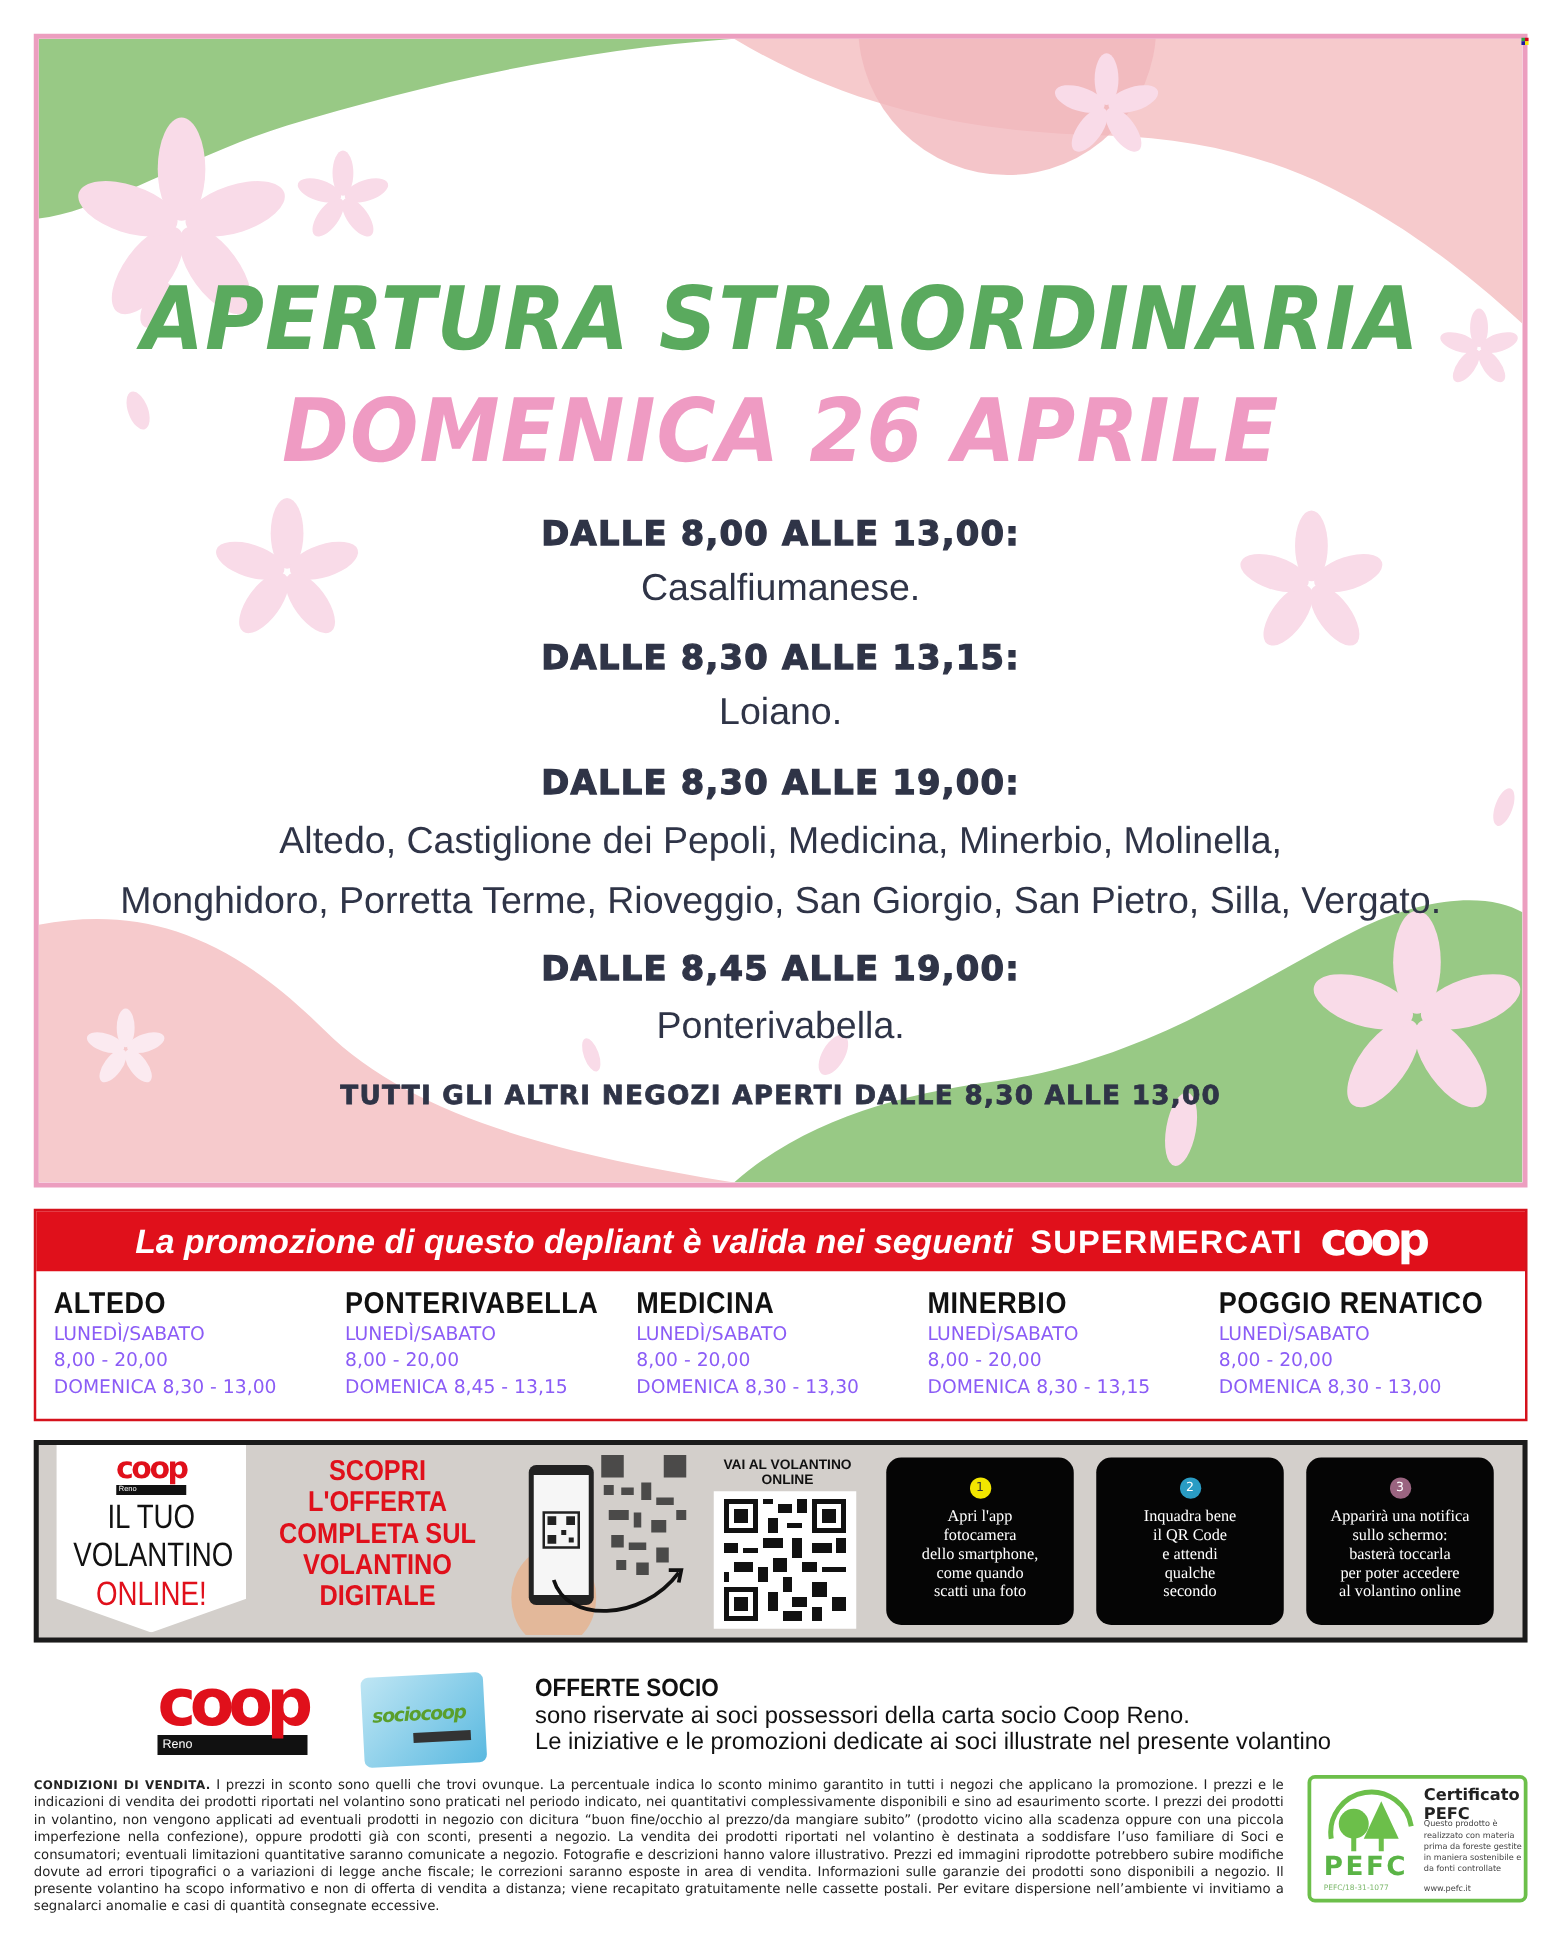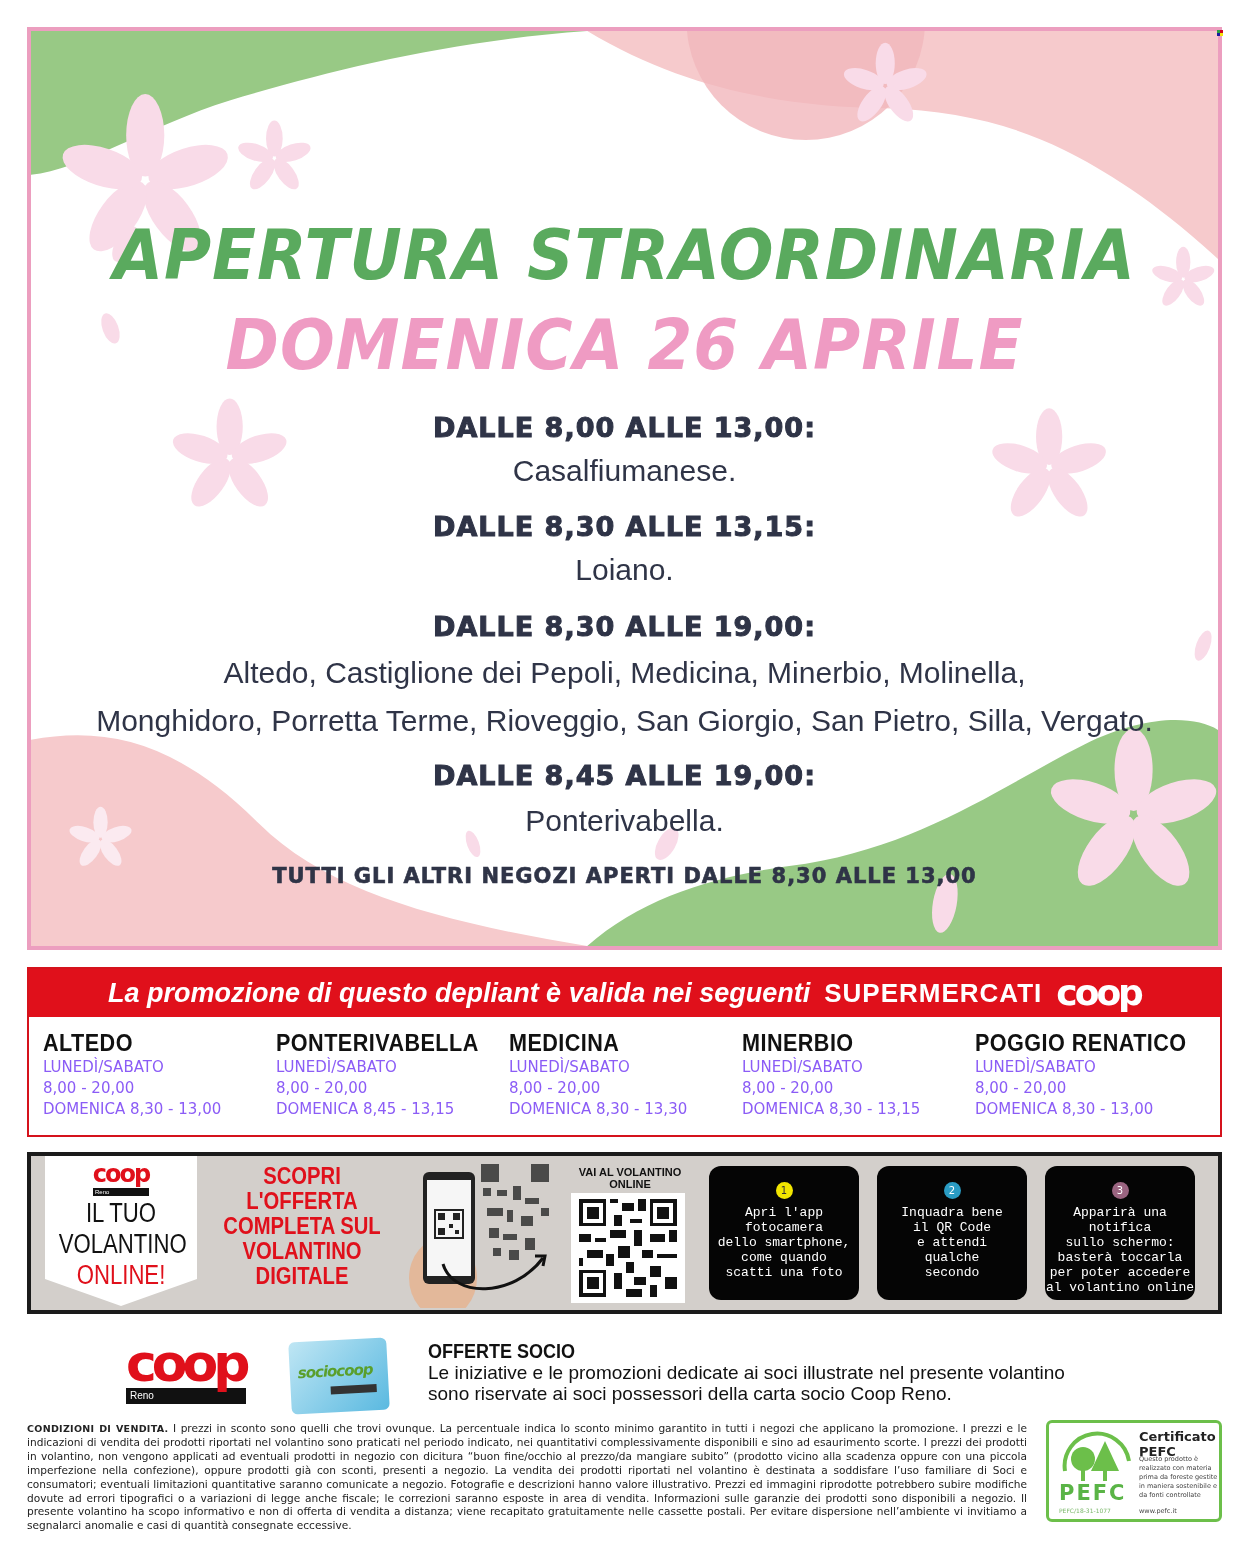--- a/index.html
+++ b/index.html
@@ -101,21 +101,21 @@
   .qr-box { position: absolute; left: 540px; top: 37px; width: 114px; height: 110px; background: #fff; padding: 6px; }
   .steps { position: absolute; left: 678px; top: 10px; display: flex; gap: 18px; }
   .step {
     width: 150px; height: 134px; background: #050505; border-radius: 12px; text-align: center; color: #fff;
     padding-top: 16px;
   }
   .step .num {
     width: 17px; height: 17px; border-radius: 50%; margin: 0 auto 6px; font-size: 10px; line-height: 17px; color: #333;
     font-family: "DejaVu Sans", sans-serif;
   }
-  .step .txt { font-family: Liberation Mono, monospace; font-size: 13px; line-height: 15px; }
+  .step .txt { font-family: Liberation Serif, serif; font-size: 13px; line-height: 15px; }
 
   
   .coop-reno {
     position: absolute; left: 126px; top: 1340px; width: 120px;
   }
   .coop-reno .coop-big {
     font-family: "DejaVu Sans", sans-serif; font-weight: 900; font-size: 52px; color: #e0101b; letter-spacing: -5px; line-height: 46px;
   }
   .coop-reno .reno {
     margin-top: 2px; height: 16px; background: #111; color: #fff; font-size: 10px; padding-left: 4px; line-height: 16px;
@@ -435,22 +435,22 @@
 <div class="coop-reno">
   <div class="coop-big">coop</div>
   <div class="reno">Reno</div>
 </div>
 <div class="socio-card">
   <span class="lbl">sociocoop</span>
   <span class="strip"></span>
 </div>
 <div class="offerte-title">OFFERTE SOCIO</div>
 <div class="offerte-text">
+  <div>sono riservate ai soci possessori della carta socio Coop Reno.</div>
   <div>Le iniziative e le promozioni dedicate ai soci illustrate nel presente volantino</div>
-  <div>sono riservate ai soci possessori della carta socio Coop Reno.</div>
 </div>
 
 <div class="conditions">
   <span class="cond-title">CONDIZIONI DI VENDITA.</span>
   <span>I prezzi in sconto sono quelli che trovi ovunque. La percentuale indica lo sconto minimo garantito in tutti i negozi che applicano la promozione. I prezzi e le indicazioni di vendita dei prodotti riportati nel volantino sono praticati nel periodo indicato, nei quantitativi complessivamente disponibili e sino ad esaurimento scorte. I prezzi dei prodotti in volantino, non vengono applicati ad eventuali prodotti in negozio con dicitura “buon fine/occhio al prezzo/da mangiare subito” (prodotto vicino alla scadenza oppure con una piccola imperfezione nella confezione), oppure prodotti già con sconti, presenti a negozio. La vendita dei prodotti riportati nel volantino è destinata a soddisfare l’uso familiare di Soci e consumatori; eventuali limitazioni quantitative saranno comunicate a negozio. Fotografie e descrizioni hanno valore illustrativo. Prezzi ed immagini riprodotte potrebbero subire modifiche dovute ad errori tipografici o a variazioni di legge anche fiscale; le correzioni saranno esposte in area di vendita. Informazioni sulle garanzie dei prodotti sono disponibili a negozio. Il presente volantino ha scopo informativo e non di offerta di vendita a distanza; viene recapitato gratuitamente nelle cassette postali. Per evitare dispersione nell’ambiente vi invitiamo a segnalarci anomalie e casi di quantità consegnate eccessive.</span>
 </div>
 
 <div class="pefc">
   <svg class="logo" viewBox="0 0 80 74">
     <path d="M8,40 A32,32 0 1,1 72,30" fill="none" stroke="#6cbf4a" stroke-width="4"></path>

